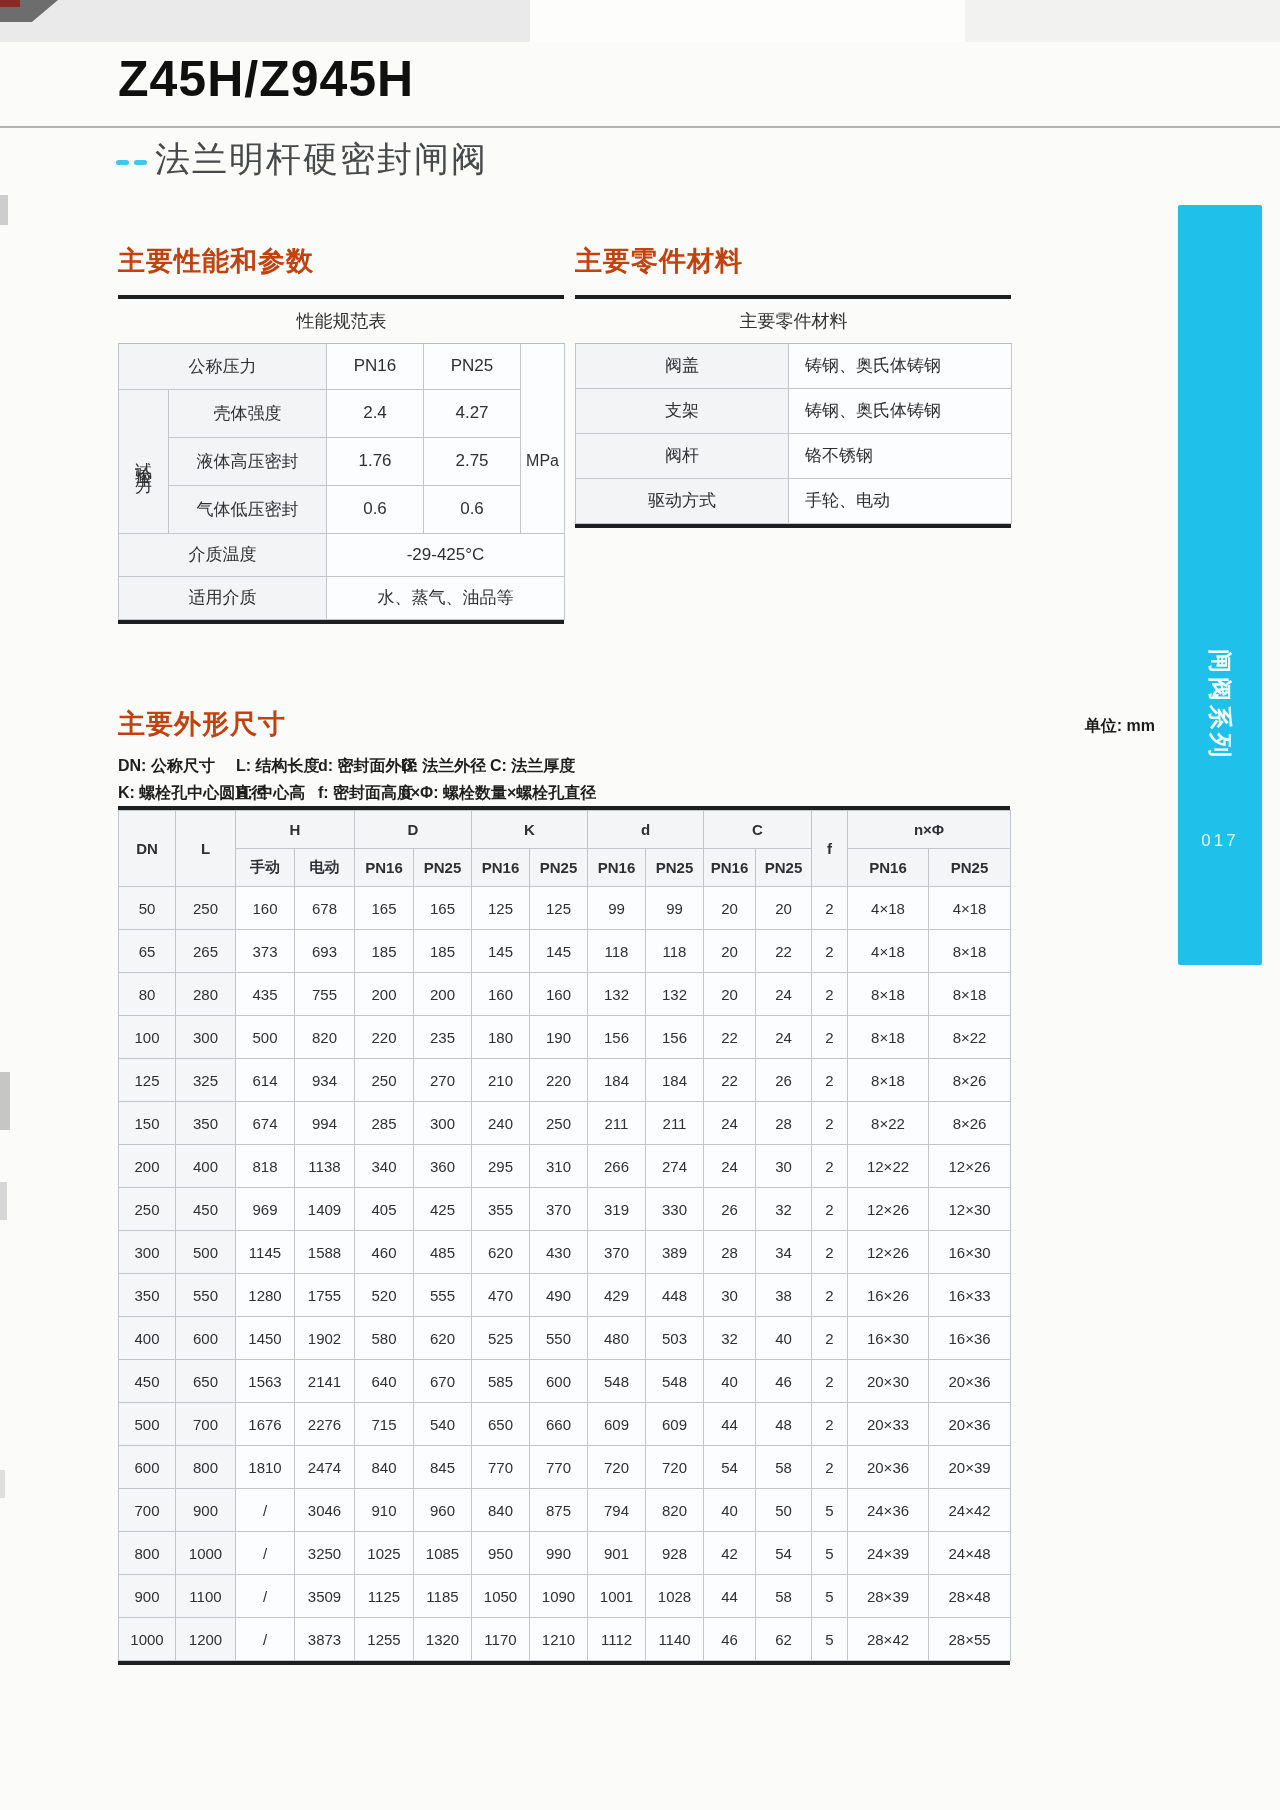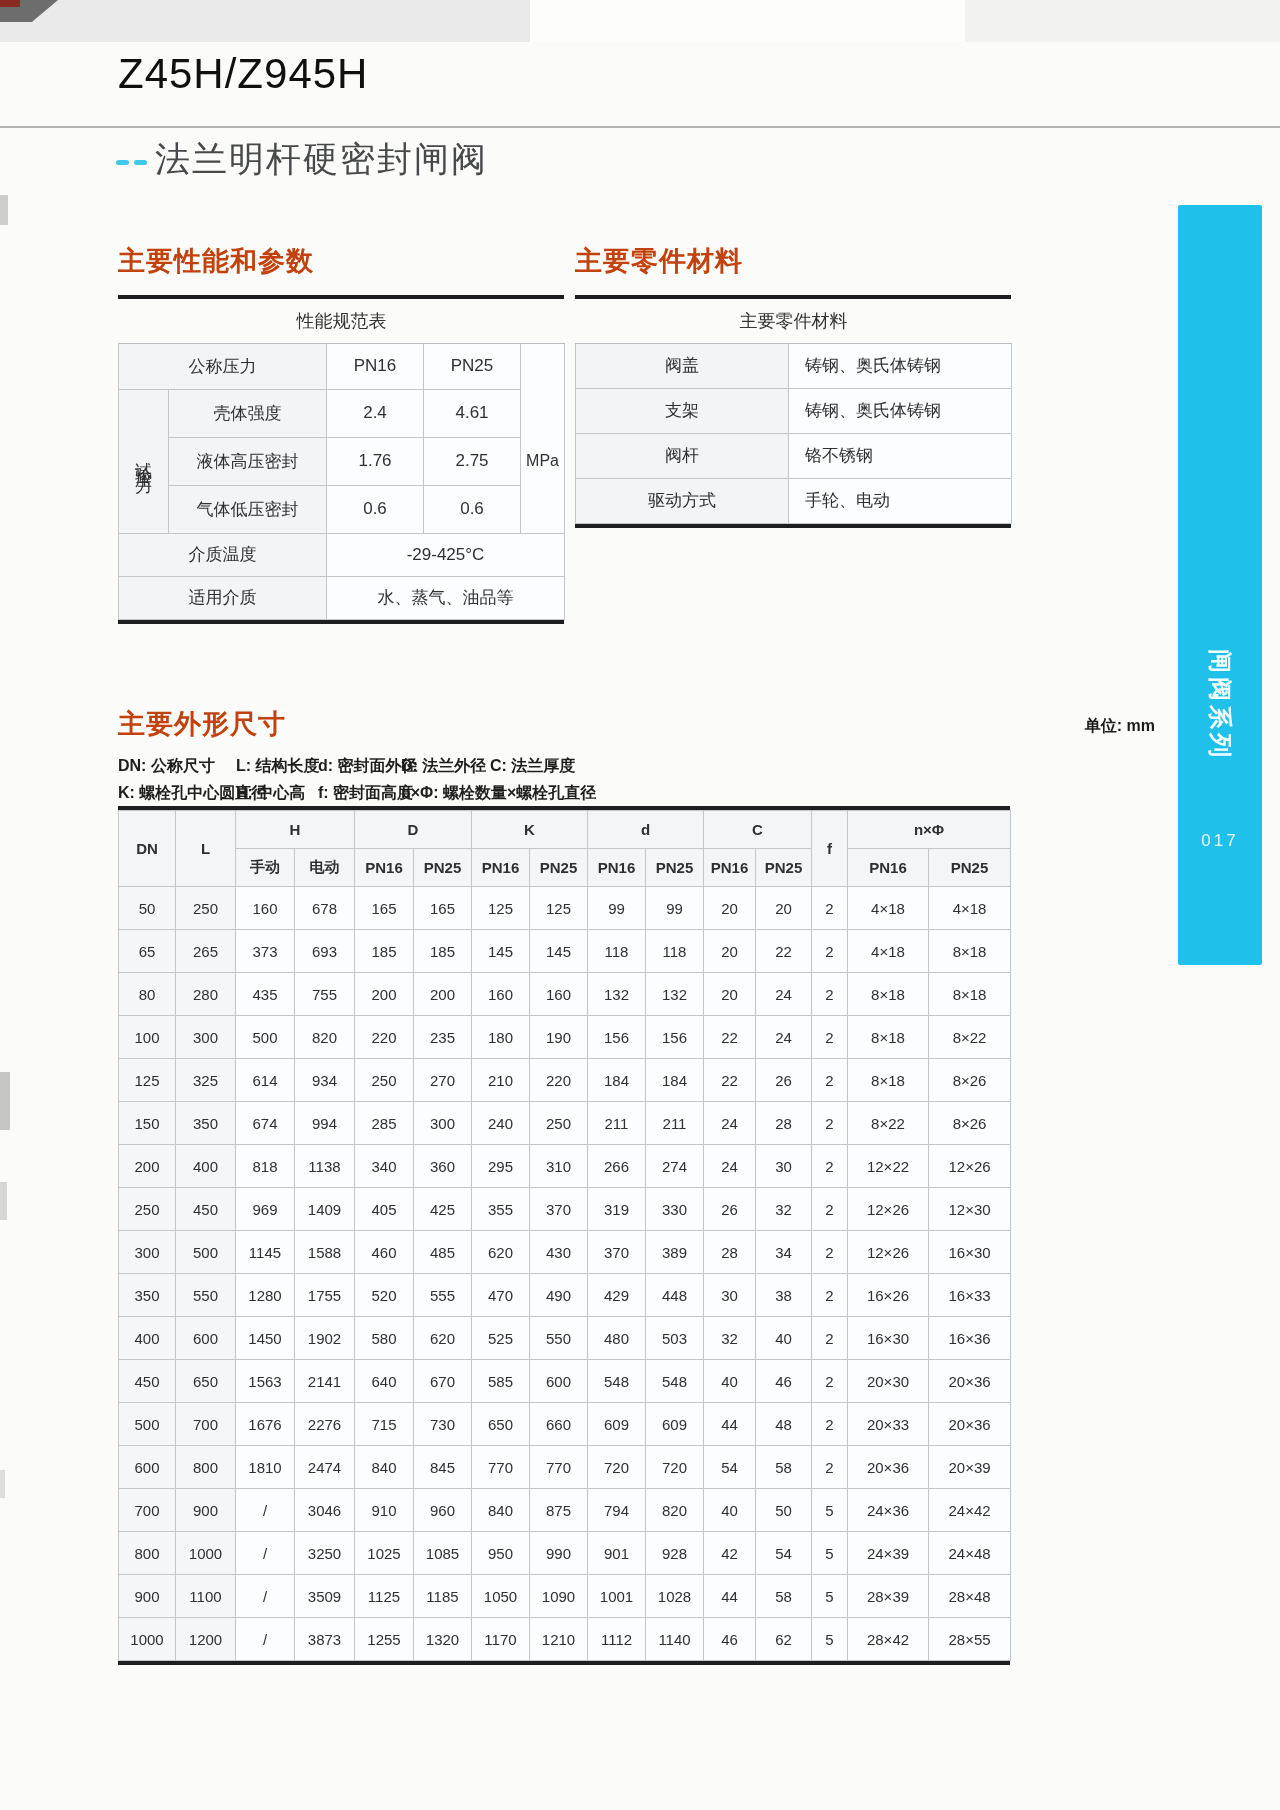--- a/index.html
+++ b/index.html
@@ -12,21 +12,21 @@
   .top-band-right { position:absolute; left:965px; top:0; width:315px; height:42px; background:#f2f2f1; }
   .corner-mark { position:absolute; left:0; top:0; width:58px; height:22px; background:#6d6d6d; clip-path:polygon(0 0,100% 0,55% 100%,0 100%); }
   .corner-red { position:absolute; left:0; top:0; width:20px; height:7px; background:#8b2a22; }
   .edge-mark { position:absolute; left:0; background:#cdcdcd; }
   .em1 { top:195px; width:8px; height:30px; }
   .em2 { top:1072px; width:10px; height:58px; background:#c6c6c6; }
   .em3 { top:1182px; width:7px; height:38px; background:#d6d6d6; }
   .em4 { top:1470px; width:5px; height:28px; background:#dedede; }
 
   
-  .title { position:absolute; left:118px; top:50px; font-size:42px; font-weight:normal; color:#101010; letter-spacing:1px; }
+  .title { position:absolute; left:118px; top:50px; font-size:50px; font-weight:bold; color:#101010; letter-spacing:1px; }
   .title-rule { position:absolute; left:0; top:126px; width:1280px; height:2px; background:#b3b3b3; }
   .subtitle-row { position:absolute; left:116px; top:136px; display:flex; align-items:center; }
   .dashes { display:flex; gap:5px; margin-right:8px; margin-top:6px; }
   .dash { width:13px; height:5px; border-radius:3px; background:#3ec9ec; }
   .subtitle { font-size:35px; font-weight:400; color:#47494b; letter-spacing:2px; }
 
   
   .sec-heading { font-size:27px; font-weight:bold; color:#c2410c; letter-spacing:1px; }
   .tablebox { border-top:4px solid #1d1f21; border-bottom:4px solid #1d1f21; }
   table { border-collapse:collapse; width:100%; table-layout:fixed; }
@@ -115,21 +115,21 @@
         <tr class="pn-row">
           <td colspan="2" class="labelcell">公称压力</td>
           <td>PN16</td>
           <td>PN25</td>
           <td class="seam"></td>
         </tr>
         <tr>
           <td rowspan="3" class="labelcell vert-label"><span>试验压力</span></td>
           <td class="labelcell">壳体强度</td>
           <td>2.4</td>
-          <td>4.61</td>
+          <td>4.27</td>
           <td rowspan="3" class="mpa">MPa</td>
         </tr>
         <tr>
           <td class="labelcell">液体高压密封</td>
           <td>1.76</td>
           <td>2.75</td>
         </tr>
         <tr>
           <td class="labelcell">气体低压密封</td>
           <td>0.6</td>
@@ -447,21 +447,21 @@
               <td>2</td>
               <td>20×30</td>
               <td>20×36</td>
             </tr>
             <tr>
               <td class="shade">500</td>
               <td class="shade">700</td>
               <td>1676</td>
               <td>2276</td>
               <td>715</td>
-              <td>730</td>
+              <td>540</td>
               <td>650</td>
               <td>660</td>
               <td>609</td>
               <td>609</td>
               <td>44</td>
               <td>48</td>
               <td>2</td>
               <td>20×33</td>
               <td>20×36</td>
             </tr>

